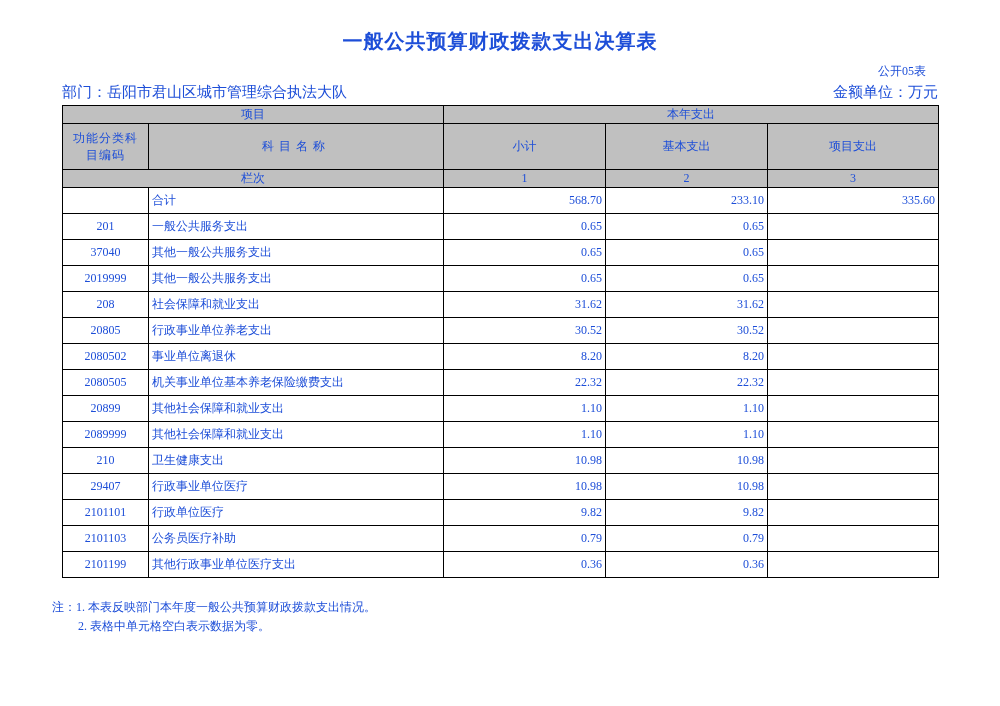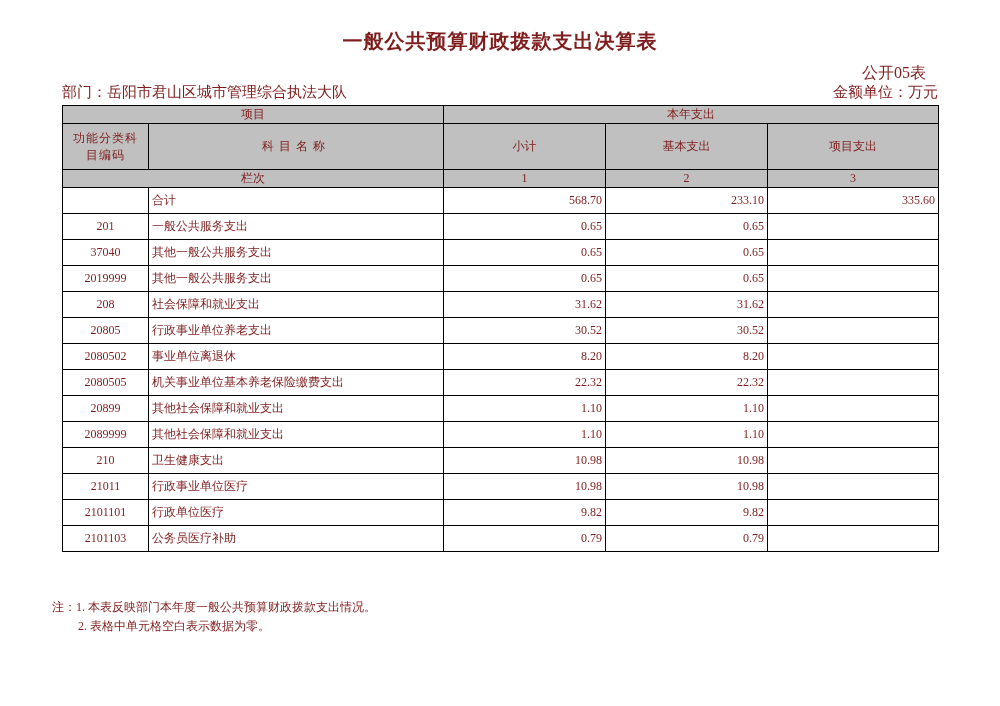--- a/index.html
+++ b/index.html
@@ -4,37 +4,37 @@
 <style>
   * { box-sizing: border-box; }
   html, body { margin: 0; padding: 0; background: #fff; }
   .page {
     position: relative;
     width: 988px;
     height: 706px;
     background: #fff;
     overflow: hidden;
     font-family: "Liberation Serif", "DejaVu Serif", serif;
-    color: #7f1d1d;
+    color: #1d4ed8;
   }
   .title {
     position: absolute;
     top: 28px;
     left: 0;
     width: 1000px;
     text-align: center;
     font-size: 20px;
     font-weight: 600;
     letter-spacing: 1px;
   }
   .form-code {
     position: absolute;
     top: 63px;
     right: 62px;
-    font-size: 16px;
+    font-size: 12px;
   }
   .meta-row {
     position: absolute;
     top: 83px;
     left: 62px;
     width: 876px;
     display: flex;
     justify-content: space-between;
     font-size: 15px;
   }
@@ -202,21 +202,21 @@
 
     <tr>
       <td class="code">210</td>
       <td class="name">卫生健康支出</td>
       <td class="num">10.98</td>
       <td class="num">10.98</td>
       <td class="num"></td>
     </tr>
 
     <tr>
-      <td class="code">21011</td>
+      <td class="code">29407</td>
       <td class="name">行政事业单位医疗</td>
       <td class="num">10.98</td>
       <td class="num">10.98</td>
       <td class="num"></td>
     </tr>
 
     <tr>
       <td class="code">2101101</td>
       <td class="name">行政单位医疗</td>
       <td class="num">9.82</td>
@@ -225,20 +225,27 @@
     </tr>
 
     <tr>
       <td class="code">2101103</td>
       <td class="name">公务员医疗补助</td>
       <td class="num">0.79</td>
       <td class="num">0.79</td>
       <td class="num"></td>
     </tr>
 
+    <tr>
+      <td class="code">2101199</td>
+      <td class="name">其他行政事业单位医疗支出</td>
+      <td class="num">0.36</td>
+      <td class="num">0.36</td>
+      <td class="num"></td>
+    </tr>
   </tbody>
   </table>
 
   <div class="notes">
     <div>注：1. 本表反映部门本年度一般公共预算财政拨款支出情况。</div>
     <div class="note-line2">2. 表格中单元格空白表示数据为零。</div>
   </div>
 
 </div>
 

